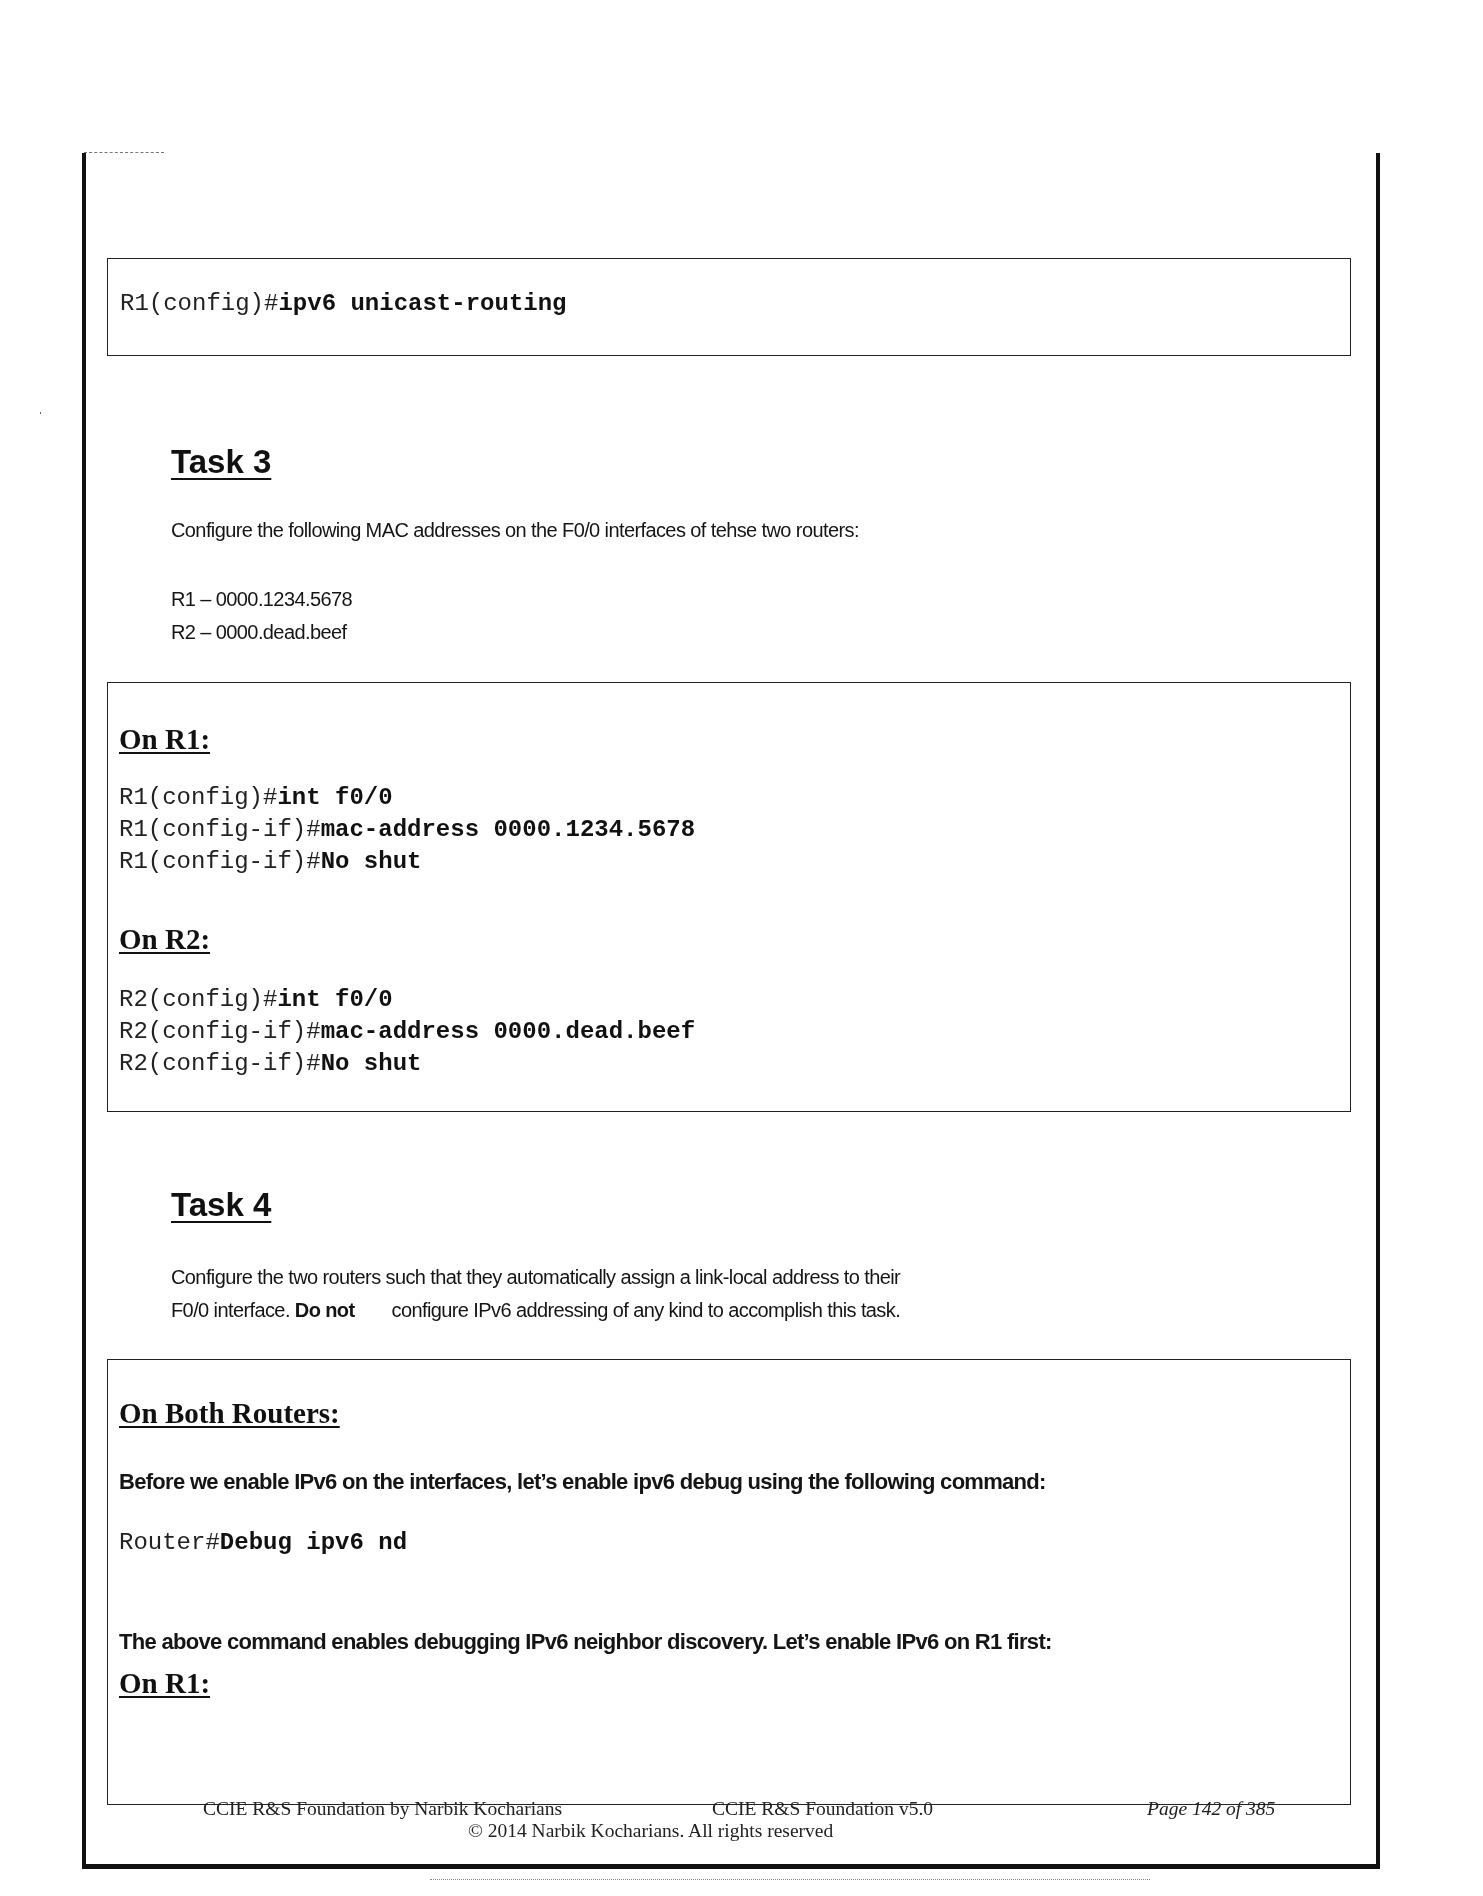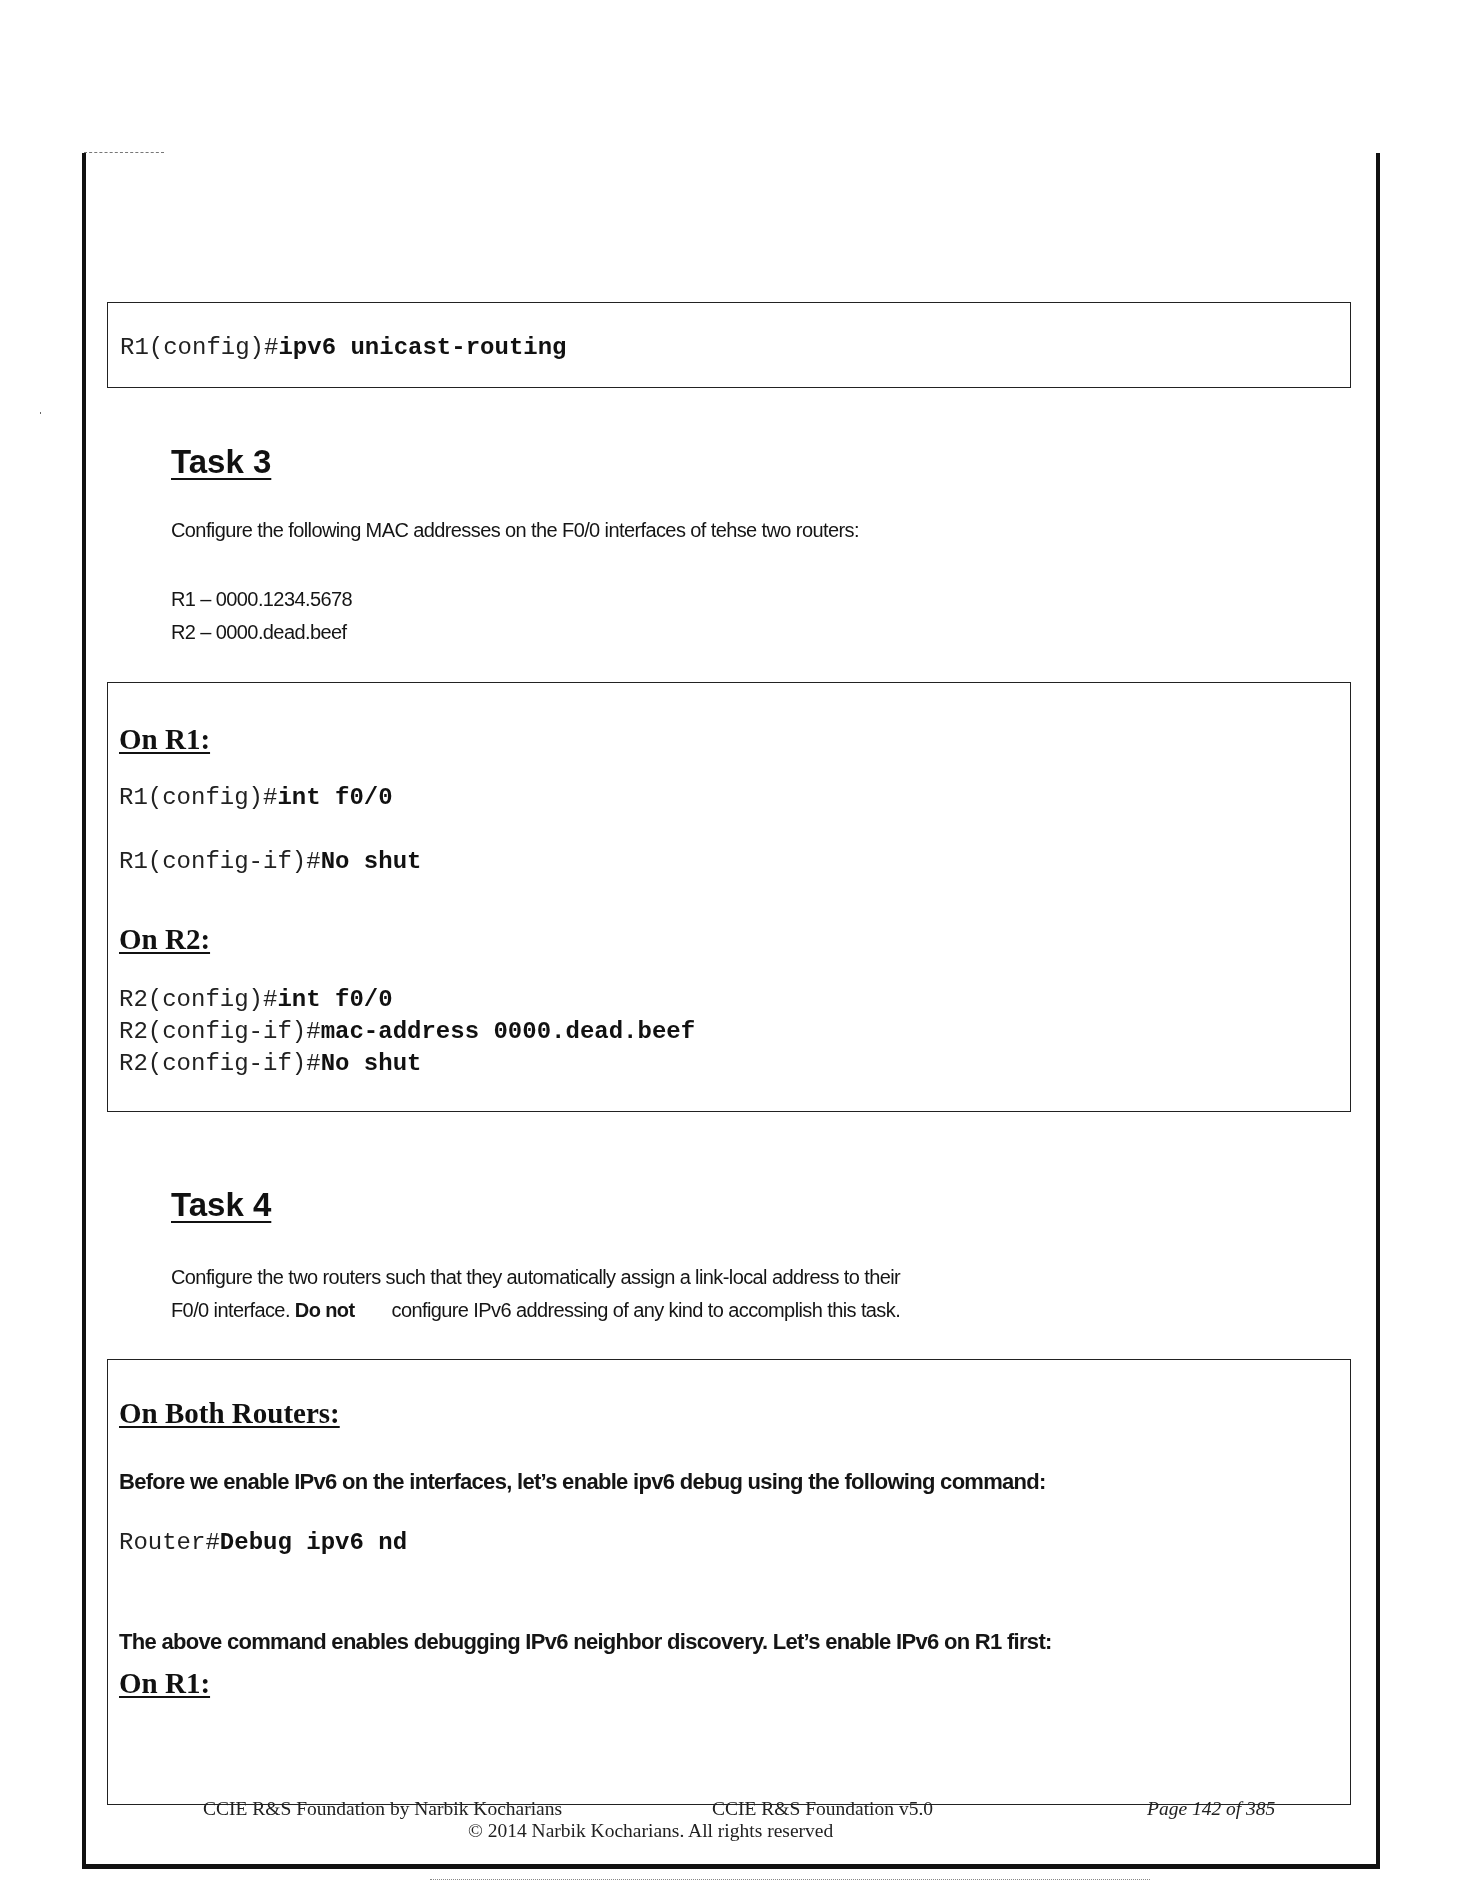--- a/index.html
+++ b/index.html
@@ -21,32 +21,33 @@
     .line { position:absolute; line-height:1; }
   </style>
 </head>
 <body>
 
 <div class="page-frame"></div>
 <div class="top-stub"></div>
 <div class="stray-dot"></div>
 <div class="scan-noise"></div>
 
-<div class="box" style="top:258px;height:86px;margin-top:44px;">
+<div class="box" style="top:258px;height:98px;">
   <div class="line mono" style="left:12px;top:33px;"><span>R1(config)#</span><b>ipv6 unicast-routing</b></div>
 </div>
 
 <div class="line task-h" style="left:171px;top:445px;">Task 3</div>
 <div class="line body-t" style="left:171px;top:520px;">Configure the following MAC addresses on the F0/0 interfaces of tehse two routers:</div>
 <div class="line body-t" style="left:171px;top:589px;">R1 – 0000.1234.5678</div>
 <div class="line body-t" style="left:171px;top:622px;text-align:right;">R2 – 0000.dead.beef</div>
 
 <div class="box" style="top:682px;height:430px;">
   <div class="line serif-h" style="left:11px;top:42px;">On R1:</div>
   <div class="line mono" style="left:11px;top:103px;"><span>R1(config)#</span><b>int f0/0</b></div>
+  <div class="line mono" style="left:11px;top:135px;"><span>R1(config-if)#</span><b>mac-address 0000.1234.5678</b></div>
   <div class="line mono" style="left:11px;top:167px;"><span>R1(config-if)#</span><b>No shut</b></div>
 
   <div class="line serif-h" style="left:11px;top:242px;">On R2:</div>
   <div class="line mono" style="left:11px;top:305px;"><span>R2(config)#</span><b>int f0/0</b></div>
   <div class="line mono" style="left:11px;top:337px;"><span>R2(config-if)#</span><b>mac-address 0000.dead.beef</b></div>
   <div class="line mono" style="left:11px;top:369px;"><span>R2(config-if)#</span><b>No shut</b></div>
 </div>
 
 <div class="line task-h" style="left:171px;top:1188px;">Task 4</div>
 <div class="line body-t" style="left:171px;top:1267px;">Configure the two routers such that they automatically assign a link-local address to their</div>

